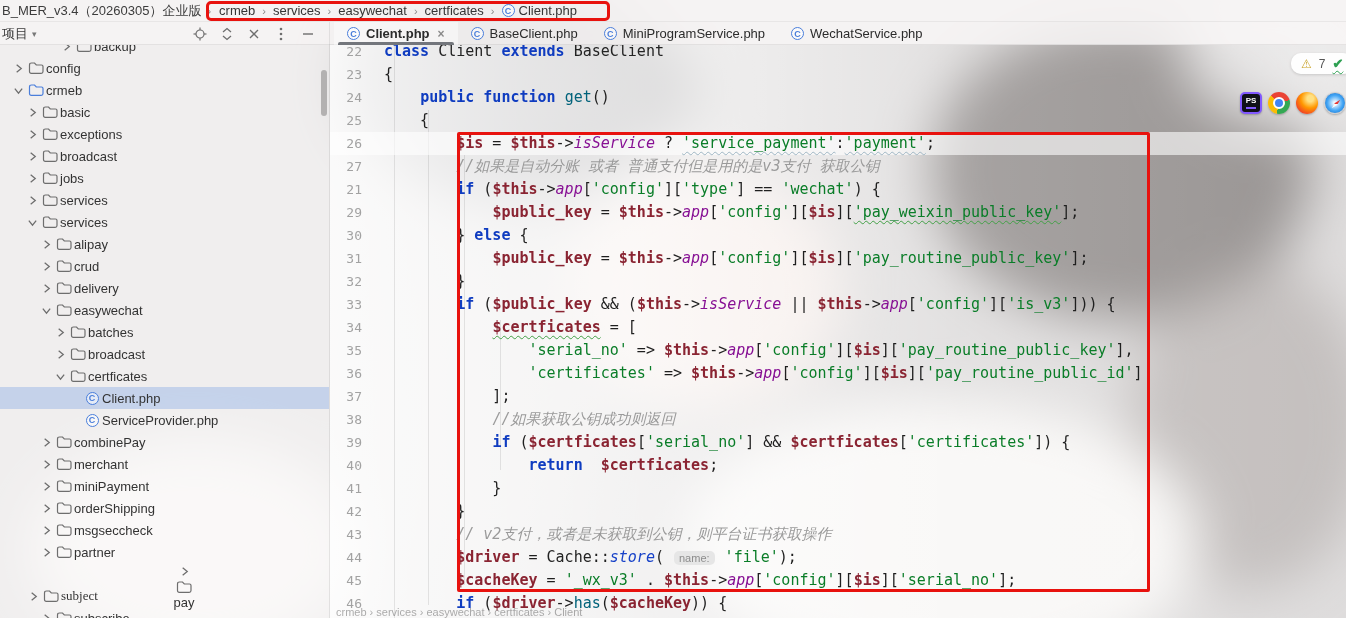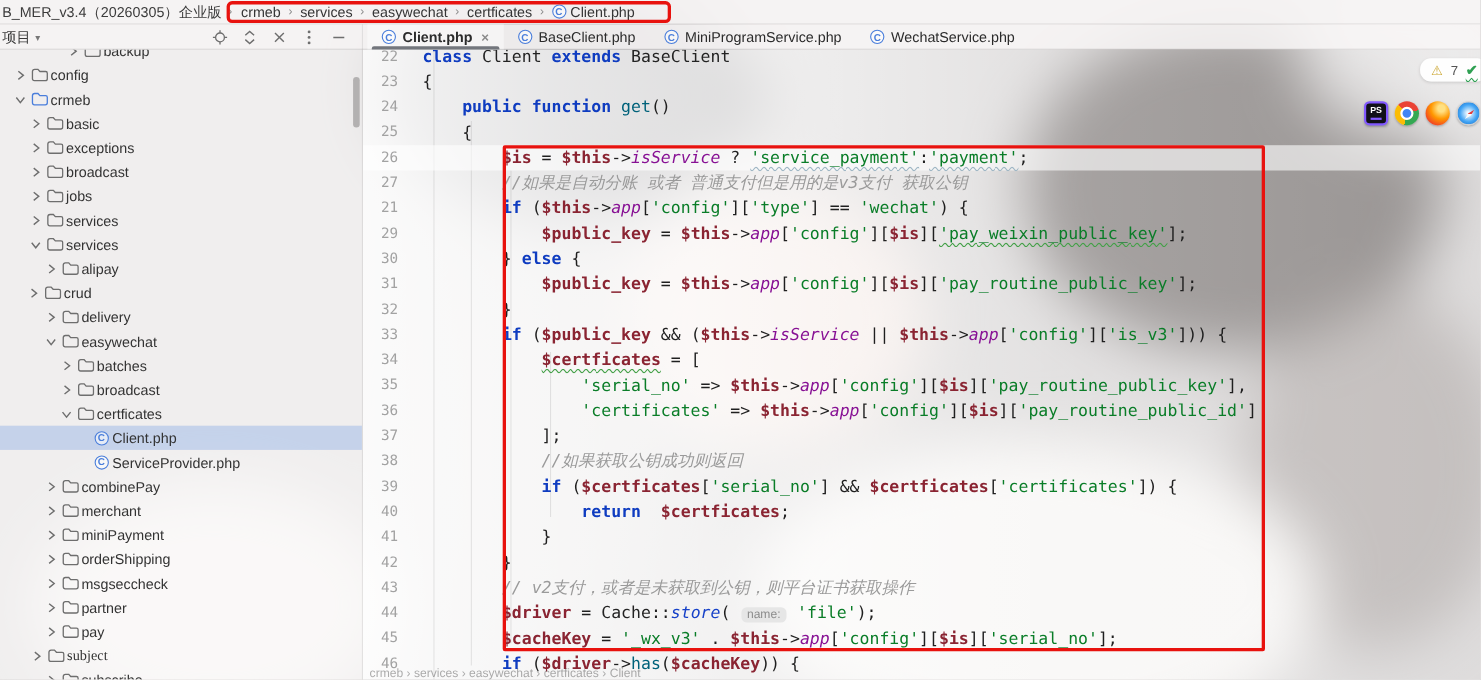--- a/index.html
+++ b/index.html
@@ -255,21 +255,21 @@
               <polyline points="4,2 9,6 4,10" fill="none" stroke="#6e6e6e" stroke-width="1.4"></polyline>
             </svg>
           </span>
           <span class="ticon">
             <svg width="16" height="14" viewBox="0 0 16 14">
               <path d="M1.5,4 q0,-2 2,-2 h3 l1.8,2 h5.2 q1.5,0 1.5,1.5 v5 q0,1.8 -1.8,1.8 h-9.9 q-1.8,0 -1.8,-1.8 z" fill="none" stroke="#6e6e6e" stroke-width="1.2"></path>
             </svg>
           </span>
           <span>alipay</span>
         </div>
-        <div class="tree-row" style="padding-left: 22px;">
+        <div class="tree-row" style="padding-left: 38px;">
           <span class="chev">
             <svg width="11" height="11" viewBox="0 0 12 12">
               <polyline points="4,2 9,6 4,10" fill="none" stroke="#6e6e6e" stroke-width="1.4"></polyline>
             </svg>
           </span>
           <span class="ticon">
             <svg width="16" height="14" viewBox="0 0 16 14">
               <path d="M1.5,4 q0,-2 2,-2 h3 l1.8,2 h5.2 q1.5,0 1.5,1.5 v5 q0,1.8 -1.8,1.8 h-9.9 q-1.8,0 -1.8,-1.8 z" fill="none" stroke="#6e6e6e" stroke-width="1.2"></path>
             </svg>
           </span>
@@ -425,21 +425,21 @@
               <polyline points="4,2 9,6 4,10" fill="none" stroke="#6e6e6e" stroke-width="1.4"></polyline>
             </svg>
           </span>
           <span class="ticon">
             <svg width="16" height="14" viewBox="0 0 16 14">
               <path d="M1.5,4 q0,-2 2,-2 h3 l1.8,2 h5.2 q1.5,0 1.5,1.5 v5 q0,1.8 -1.8,1.8 h-9.9 q-1.8,0 -1.8,-1.8 z" fill="none" stroke="#6e6e6e" stroke-width="1.2"></path>
             </svg>
           </span>
           <span>partner</span>
         </div>
-        <div class="tree-row" style="padding-left: 38px;">
+        <div class="tree-row" style="padding-left: 38px; flex-direction: column;">
           <span class="chev">
             <svg width="11" height="11" viewBox="0 0 12 12">
               <polyline points="4,2 9,6 4,10" fill="none" stroke="#6e6e6e" stroke-width="1.4"></polyline>
             </svg>
           </span>
           <span class="ticon">
             <svg width="16" height="14" viewBox="0 0 16 14">
               <path d="M1.5,4 q0,-2 2,-2 h3 l1.8,2 h5.2 q1.5,0 1.5,1.5 v5 q0,1.8 -1.8,1.8 h-9.9 q-1.8,0 -1.8,-1.8 z" fill="none" stroke="#6e6e6e" stroke-width="1.2"></path>
             </svg>
           </span>

